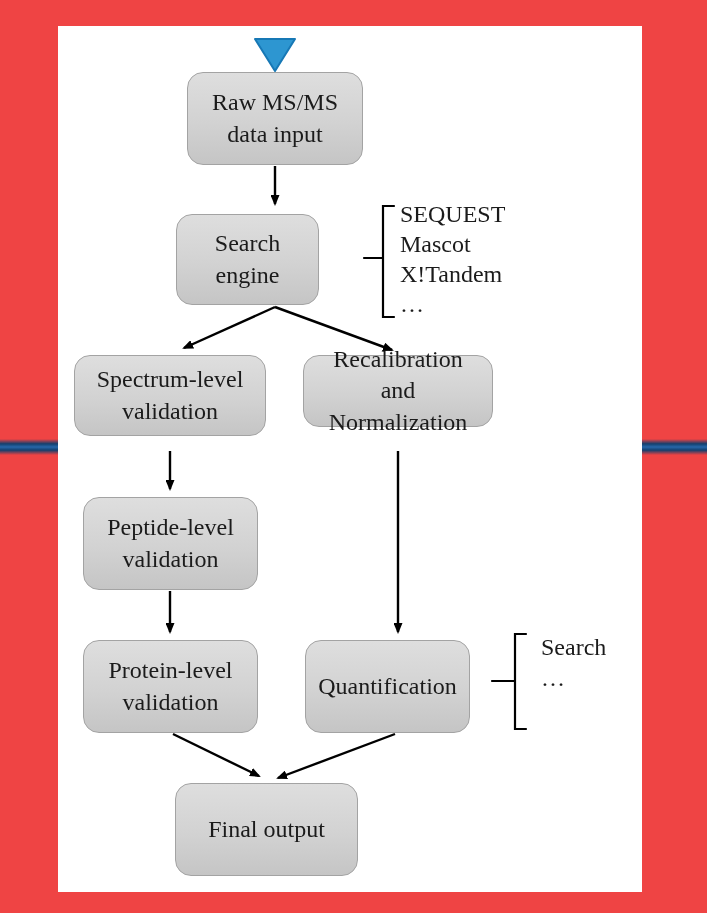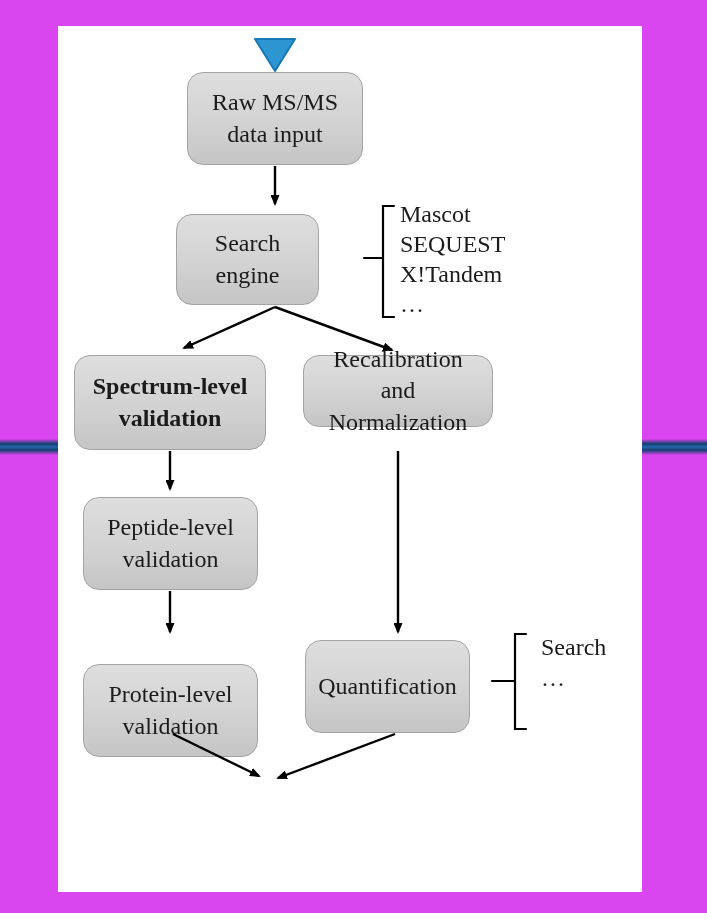--- a/index.html
+++ b/index.html
@@ -3,21 +3,21 @@
 <meta charset="utf-8">
 <style>
   html, body {
     margin: 0; padding: 0;
     background: #000;
     font-family: "Liberation Serif", "DejaVu Serif", serif;
   }
   .stage {
     position: relative;
     width: 707px; height: 913px;
-    background: #d946ef;
+    background: #ef4444;
     overflow: hidden;
   }
   .glow-line {
     position: absolute;
     left: 0; top: 439px;
     width: 707px; height: 16px;
     background: linear-gradient(to bottom,
       rgba(10,30,60,0) 0%,
       #14406e 30%,
       #2767a9 50%,
@@ -51,24 +51,24 @@
     font-size: 24px;
     line-height: 1.32;
     color: #1b1b1b;
     background: linear-gradient(180deg, #dedede 0%, #d2d2d2 55%, #c5c5c5 100%);
     border: 1px solid #a3a3a3;
     border-radius: 16px;
     box-sizing: border-box;
   }
   .node-raw       { left:187px; top: 72px; width:176px; height: 93px; }
   .node-search    { left:176px; top:214px; width:143px; height: 91px; }
-  .node-spectrum  { left: 74px; top:355px; width:192px; height: 95px; font-weight: bold; }
+  .node-spectrum  { left: 74px; top:355px; width:192px; height: 81px; }
   .node-recal     { left:303px; top:355px; width:190px; height: 72px; }
   .node-peptide   { left: 83px; top:497px; width:175px; height: 93px; }
-  .node-protein   { left: 83px; top:640px; width:175px; height: 93px; margin-top: 24px; }
+  .node-protein   { left: 83px; top:640px; width:175px; height: 93px; }
   .node-quant     { left:305px; top:640px; width:165px; height: 93px; }
   .node-final     { left:175px; top:783px; width:183px; height: 93px; }
   .annotation {
     position: absolute;
     z-index: 2;
     font-size: 24px;
     color: #1b1b1b;
     text-align: left;
   }
   .annotation-search { left:400px; top:199px; line-height:30px; }
@@ -91,24 +91,25 @@
   <div class="node node-spectrum">Spectrum-level
 validation</div>
   <div class="node node-recal">Recalibration
 and
 Normalization</div>
   <div class="node node-peptide">Peptide-level
 validation</div>
   <div class="node node-protein">Protein-level
 validation</div>
   <div class="node node-quant">Quantification</div>
+  <div class="node node-final">Final output</div>
 
   <div class="annotation annotation-search">
+    <div class="item">SEQUEST</div>
     <div class="item">Mascot</div>
-    <div class="item">SEQUEST</div>
     <div class="item">X!Tandem</div>
     <div class="item">…</div>
   </div>
   <div class="annotation annotation-quant">
     <div class="item">Search</div>
     <div class="item">…</div>
   </div>
 
   <svg class="overlay" viewBox="0 0 707 913" xmlns="http://www.w3.org/2000/svg">
     <defs>

